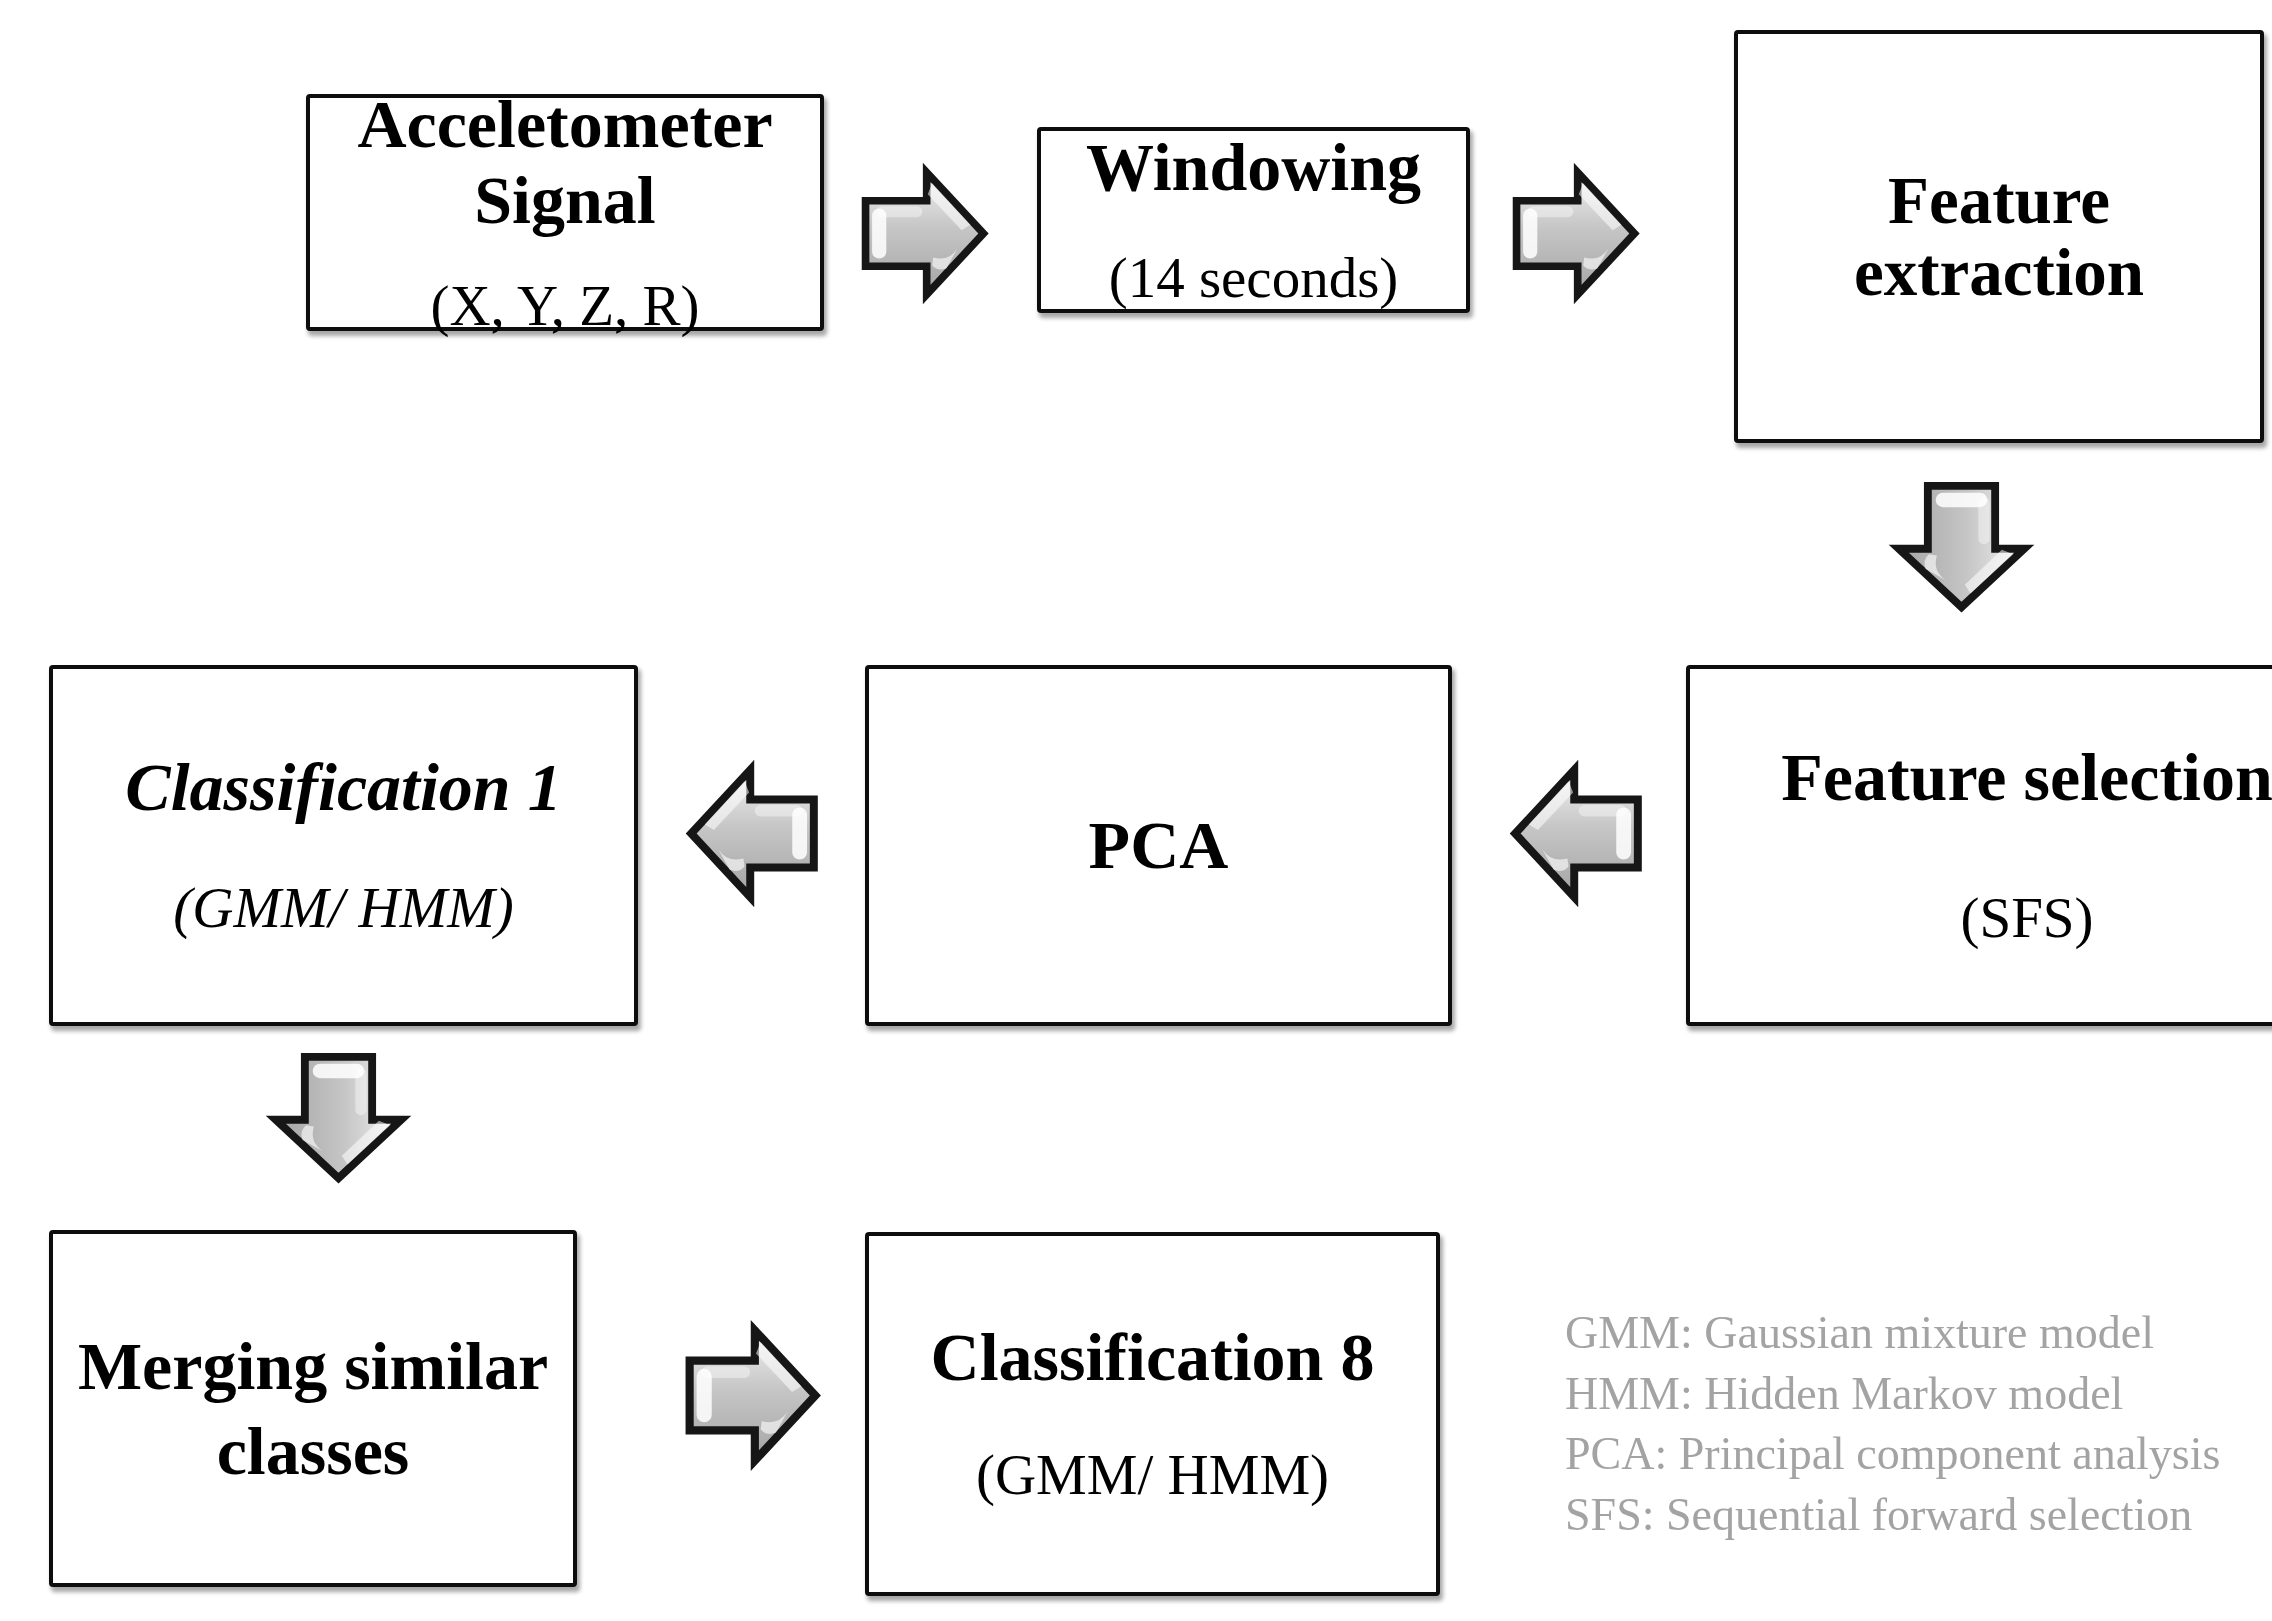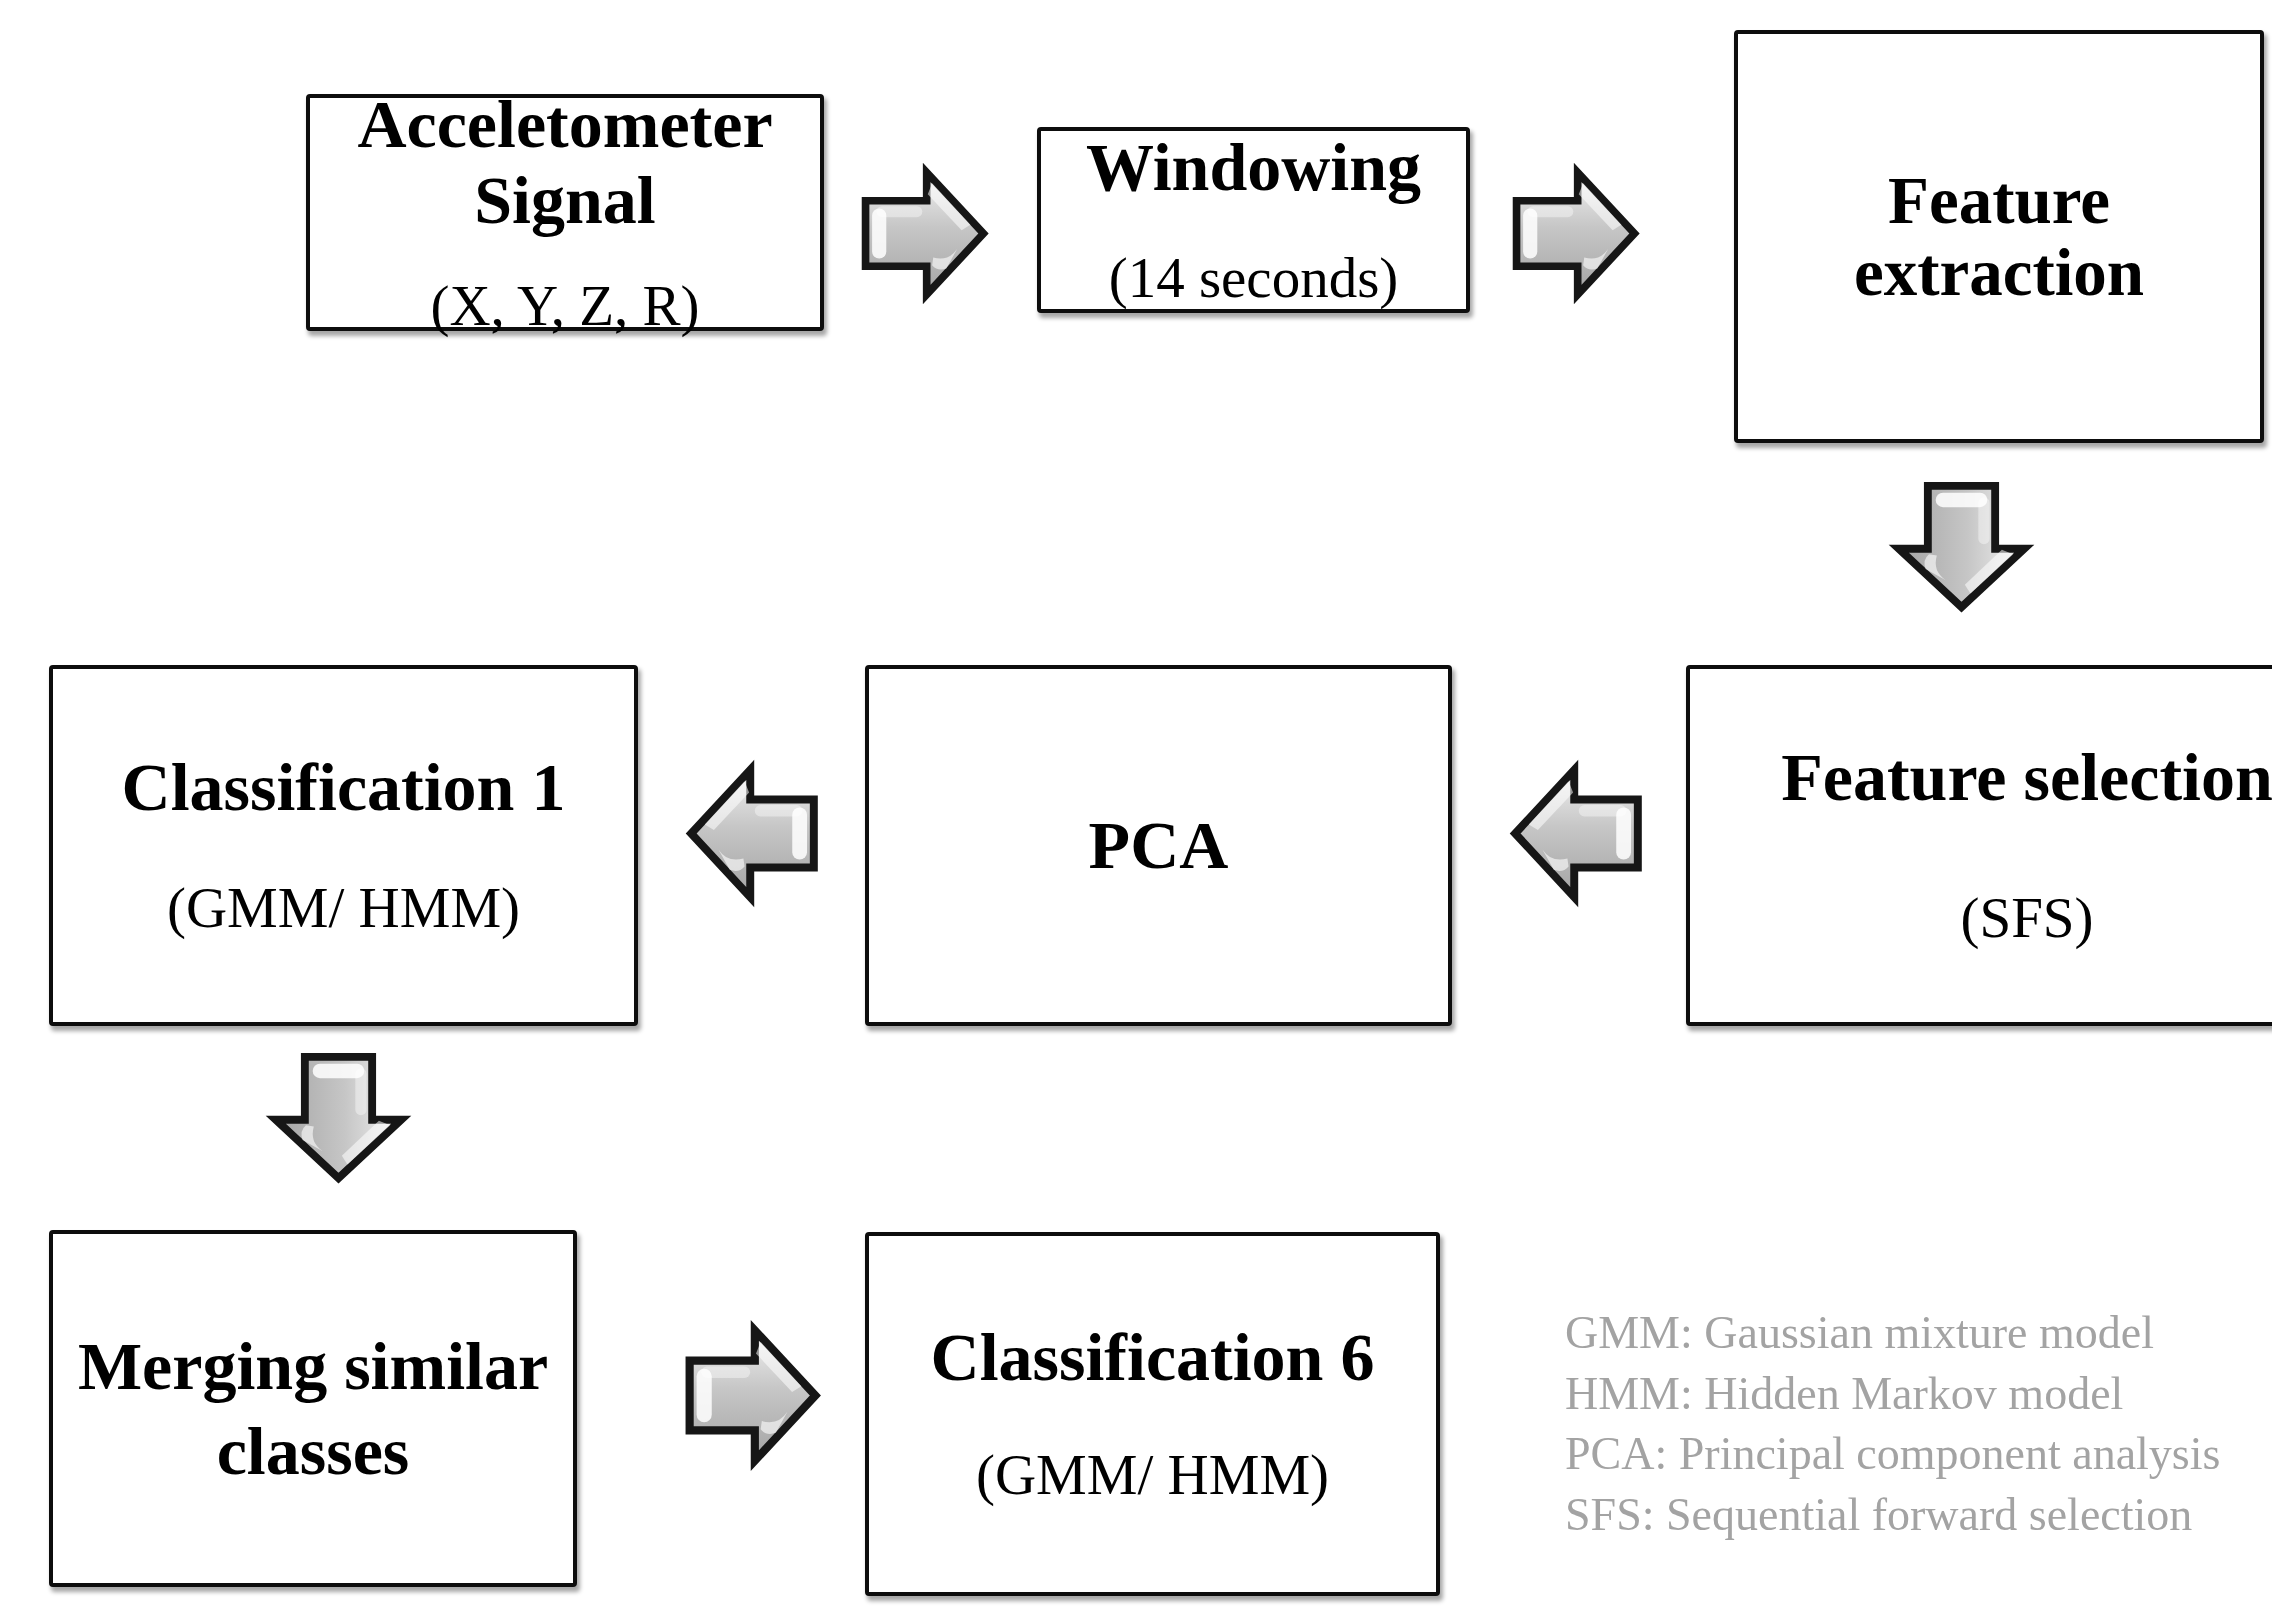--- a/index.html
+++ b/index.html
@@ -47,21 +47,21 @@
     line-height:1.18;
     white-space:pre-line;
     color:var(--text);
   }
   
   #node-accel{left:306px;top:94px;width:518px;height:237px;gap:33px;}
   #node-windowing{left:1037px;top:127px;width:433px;height:186px;gap:39px;}
   #node-featext{left:1734px;top:30px;width:530px;height:413px;gap:14.3px;padding:4.8px 6.4px;}
   #node-featext .node-title{font-size:67px;line-height:1.06;}
   #node-featext .node-subtitle{font-size:52px;line-height:1.17;}
-  #node-class1{left:49px;top:665px;width:589px;height:361px;gap:49px;}
+  #node-class1{left:49px;top:665px;width:589px;height:361px;gap:49px;font-style:italic;}
   #node-pca{left:865px;top:665px;width:587px;height:361px;}
   #node-fs{left:1686px;top:665px;width:682px;height:361px;gap:69px;}
   #node-merging{left:49px;top:1230px;width:528px;height:357px;}
   #node-merging .node-title{line-height:1.25;}
   #node-class2{left:865px;top:1232px;width:575px;height:364px;gap:46px;}
 
   .arrow{position:absolute;overflow:visible;}
   #arrow-r1{left:859px;top:152px;}
   #arrow-r2{left:1510px;top:152px;}
   #arrow-d1{left:1883px;top:475px;}
@@ -162,21 +162,21 @@
   <div class="node" id="node-merging">
     <div class="node-title">Merging similar
 classes</div>
   </div>
 
   <svg class="arrow" id="arrow-r3" width="147" height="163" viewBox="0 0 120 140">
     <use href="#blockArrow"></use>
   </svg>
 
   <div class="node" id="node-class2">
-    <div class="node-title">Classification 6</div>
+    <div class="node-title">Classification 8</div>
     <div class="node-subtitle">(GMM/ HMM)</div>
   </div>
 
   <div id="legend">
     <div class="legend-line">GMM: Gaussian mixture model</div>
     <div class="legend-line">HMM: Hidden Markov model</div>
     <div class="legend-line">PCA: Principal component analysis</div>
     <div class="legend-line">SFS: Sequential forward selection</div>
   </div>
 

